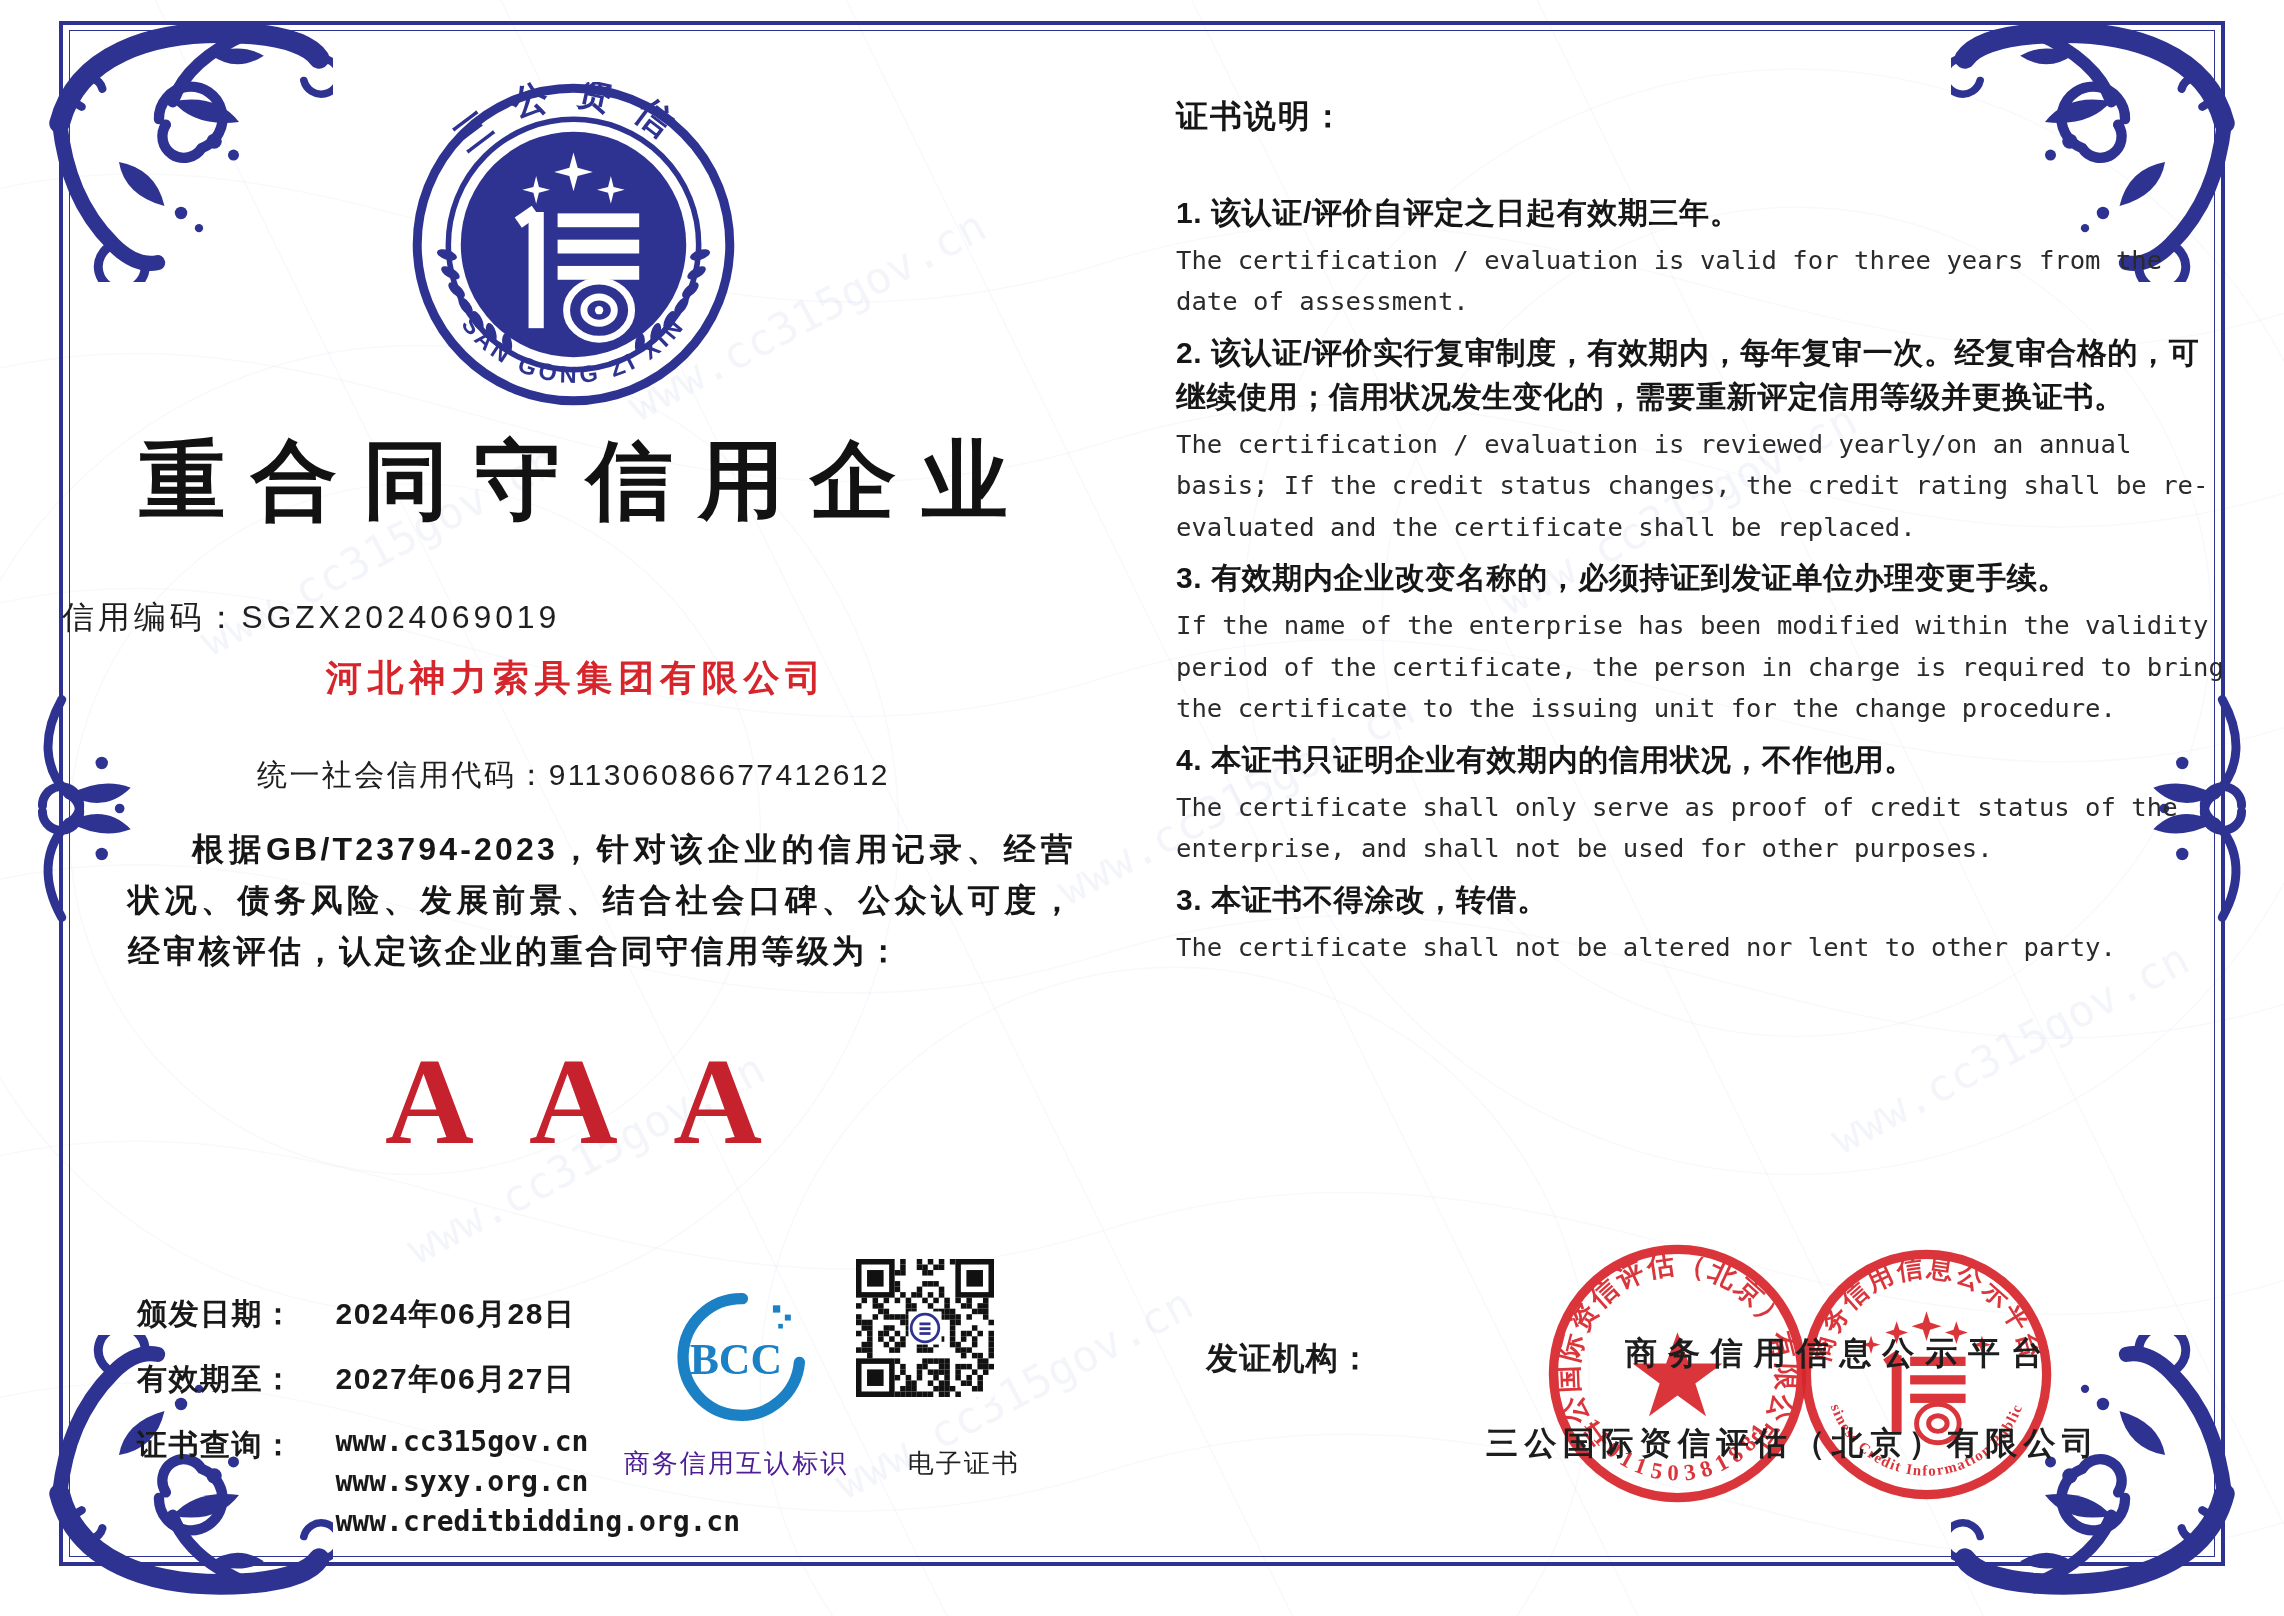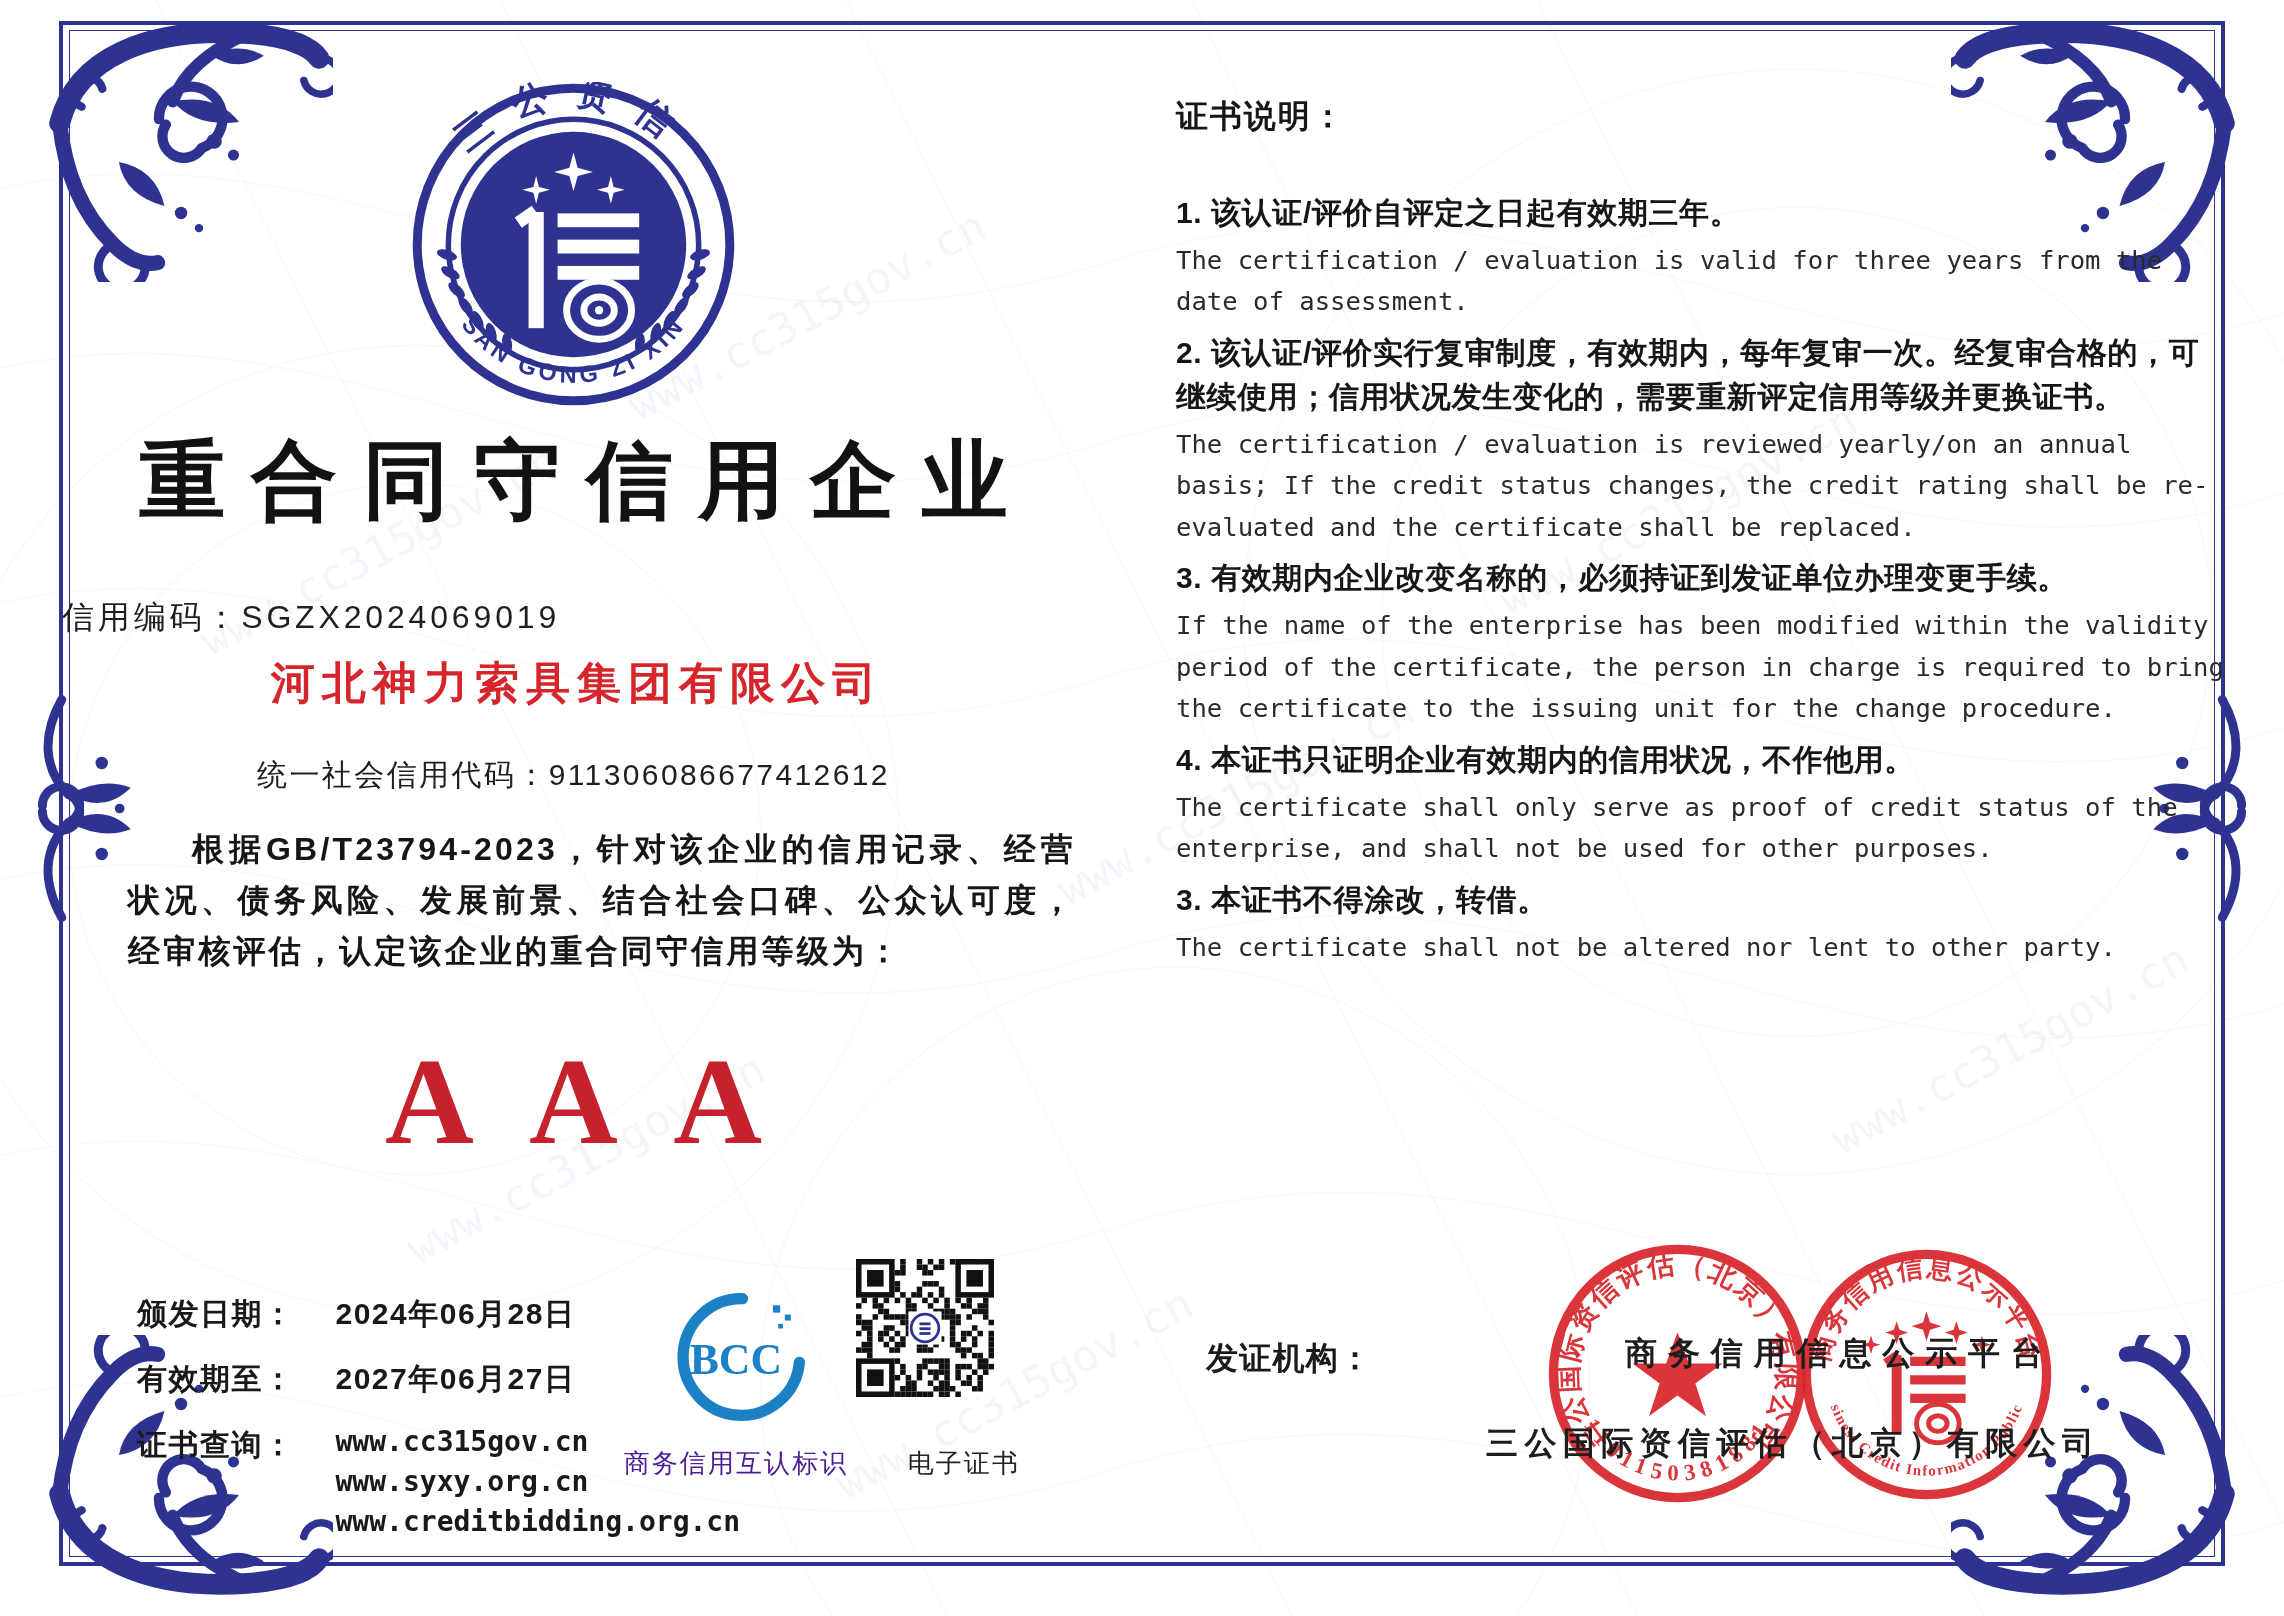--- a/index.html
+++ b/index.html
@@ -25,21 +25,21 @@
   .edge-l{left:19.4px;top:691px;}
   .edge-r{right:19.4px;top:691px;transform:scaleX(-1);}
   
   .logo{position:absolute;left:411px;top:82px;width:325px;height:325px;}
   .title{position:absolute;left:62px;top:423px;width:1023px;text-align:center;
       font-family:"Liberation Serif",serif;font-weight:900;font-size:86px;
       letter-spacing:.30em;text-indent:.30em;color:#121212;}
   .codeline{position:absolute;left:62px;top:596px;width:1023px;text-align:left;
       font-size:32px;letter-spacing:.12em;color:#1f1f1f;font-weight:500;}
   .company{position:absolute;left:62px;top:654px;width:1023px;text-align:center;
-      font-size:44px;font-weight:800;letter-spacing:.16em;text-indent:.16em;color:#d6252b;}
+      font-size:36px;font-weight:800;letter-spacing:.16em;text-indent:.16em;color:#d6252b;}
   .uscc{position:absolute;left:62px;top:755px;width:1023px;text-align:center;
       font-size:30px;letter-spacing:.08em;color:#1f1f1f;font-weight:500;}
   .bodypar{position:absolute;left:128px;top:824px;width:948px;
       font-size:32px;line-height:1.60;letter-spacing:.10em;text-align:justify;
       text-indent:2em;color:#161616;font-weight:600;}
   .grade{position:absolute;left:62px;top:1031px;width:1023px;text-align:center;
       font-family:"Liberation Serif",serif;font-weight:700;font-size:123px;
       letter-spacing:.45em;text-indent:.45em;color:#c5222d;}
   .metarow{position:absolute;left:137px;font-size:30px;letter-spacing:.05em;
       font-weight:600;color:#191919;display:flex;align-items:flex-start;gap:41px;}

